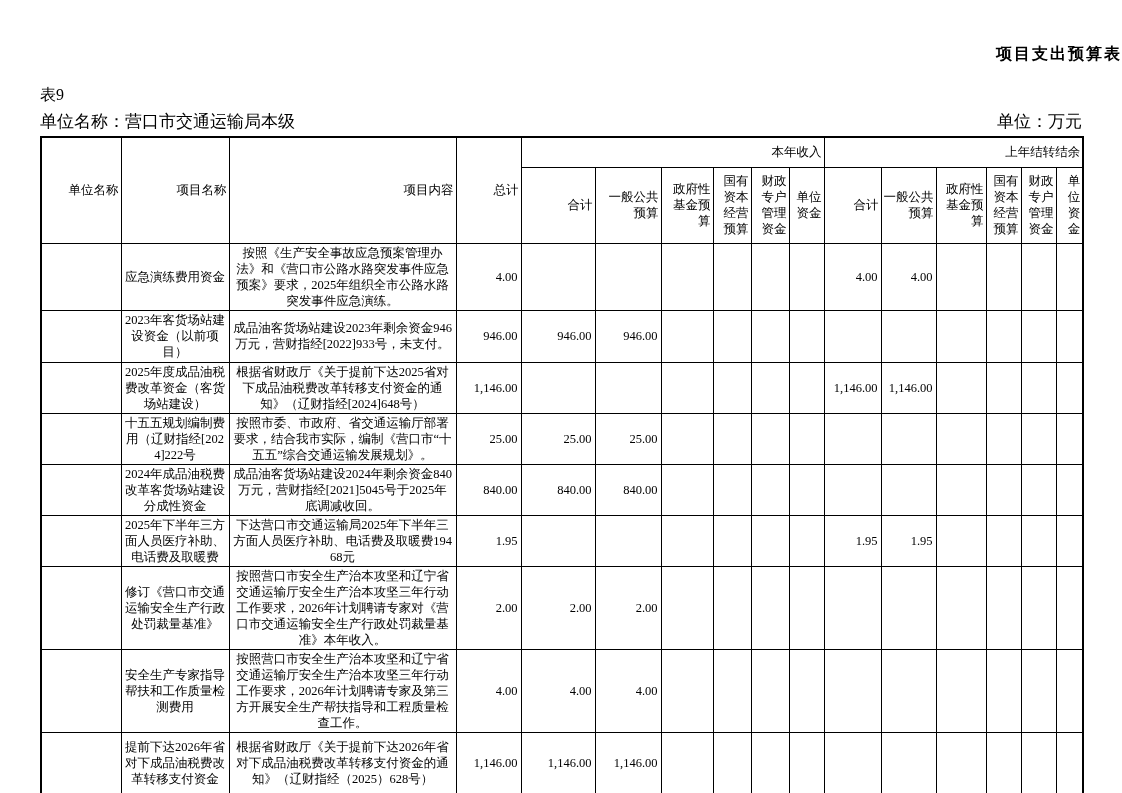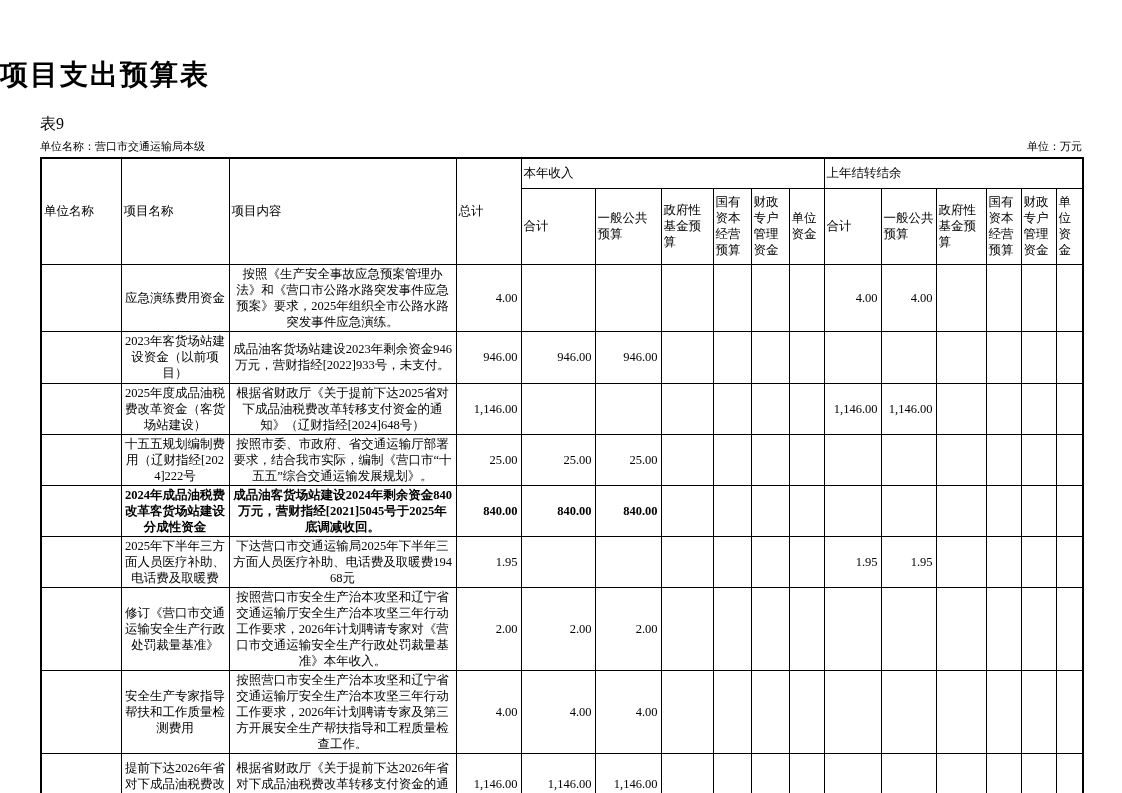--- a/index.html
+++ b/index.html
@@ -3,56 +3,56 @@
 <meta charset="utf-8">
 <style>
   html,body{margin:0;padding:0;background:#ffffff;}
   body{
     width:1122px;height:793px;
     font-family:"Liberation Serif","DejaVu Serif",serif;
     color:#000;
     position:relative;
   }
   .doc-title{
-    text-align:left;
-    font-size:28px;
+    text-align:right;
+    font-size:16px;
     font-weight:bold;
-    padding-top:56px;
+    padding-top:44px;
     letter-spacing:2px;
   }
   .table-no{
     margin:20px 0 0 40px;
     font-size:16px;
   }
   .meta-row{
     width:1042px;
     margin:4px 0 3px 40px;
     display:flex;
     justify-content:space-between;
-    font-size:11px;
+    font-size:17px;
   }
   table.budget{
     border-collapse:collapse;
     table-layout:fixed;
     width:1042px;
     margin-left:40px;
     border:2px solid #000;
   }
   table.budget th, table.budget td{
     border:1px solid #000;
     font-size:12.5px;
     line-height:1.28;
     padding:1px 3px;
     vertical-align:middle;
     overflow:hidden;
     word-break:break-all;
   }
   table.budget th{
     font-weight:normal;
-    text-align:left;
+    text-align:right;
     padding:1px 2px;
   }
   tr.h1{height:30px;}
   tr.h2{height:76px;}
   td.c-unit{text-align:center;}
   td.c-name{text-align:center;}
   td.c-content{text-align:center;}
   td.c-num{text-align:right;padding-right:3px;}
 </style>
 </head>
@@ -176,21 +176,21 @@
         <td class="c-num"></td>
         <td class="c-num"></td>
         <td class="c-num"></td>
         <td class="c-num"></td>
         <td class="c-num"></td>
         <td class="c-num"></td>
         <td class="c-num"></td>
         <td class="c-num"></td>
         <td class="c-num"></td>
       </tr>
-      <tr style="height: 48px; font-weight: bold;">
+      <tr style="height: 48px;">
         <td class="c-unit"></td>
         <td class="c-name">2024年成品油税费改革客货场站建设分成性资金</td>
         <td class="c-content">成品油客货场站建设2024年剩余资金840万元，营财指经[2021]5045号于2025年底调减收回。</td>
         <td class="c-num">840.00</td>
         <td class="c-num">840.00</td>
         <td class="c-num">840.00</td>
         <td class="c-num"></td>
         <td class="c-num"></td>
         <td class="c-num"></td>
         <td class="c-num"></td>

